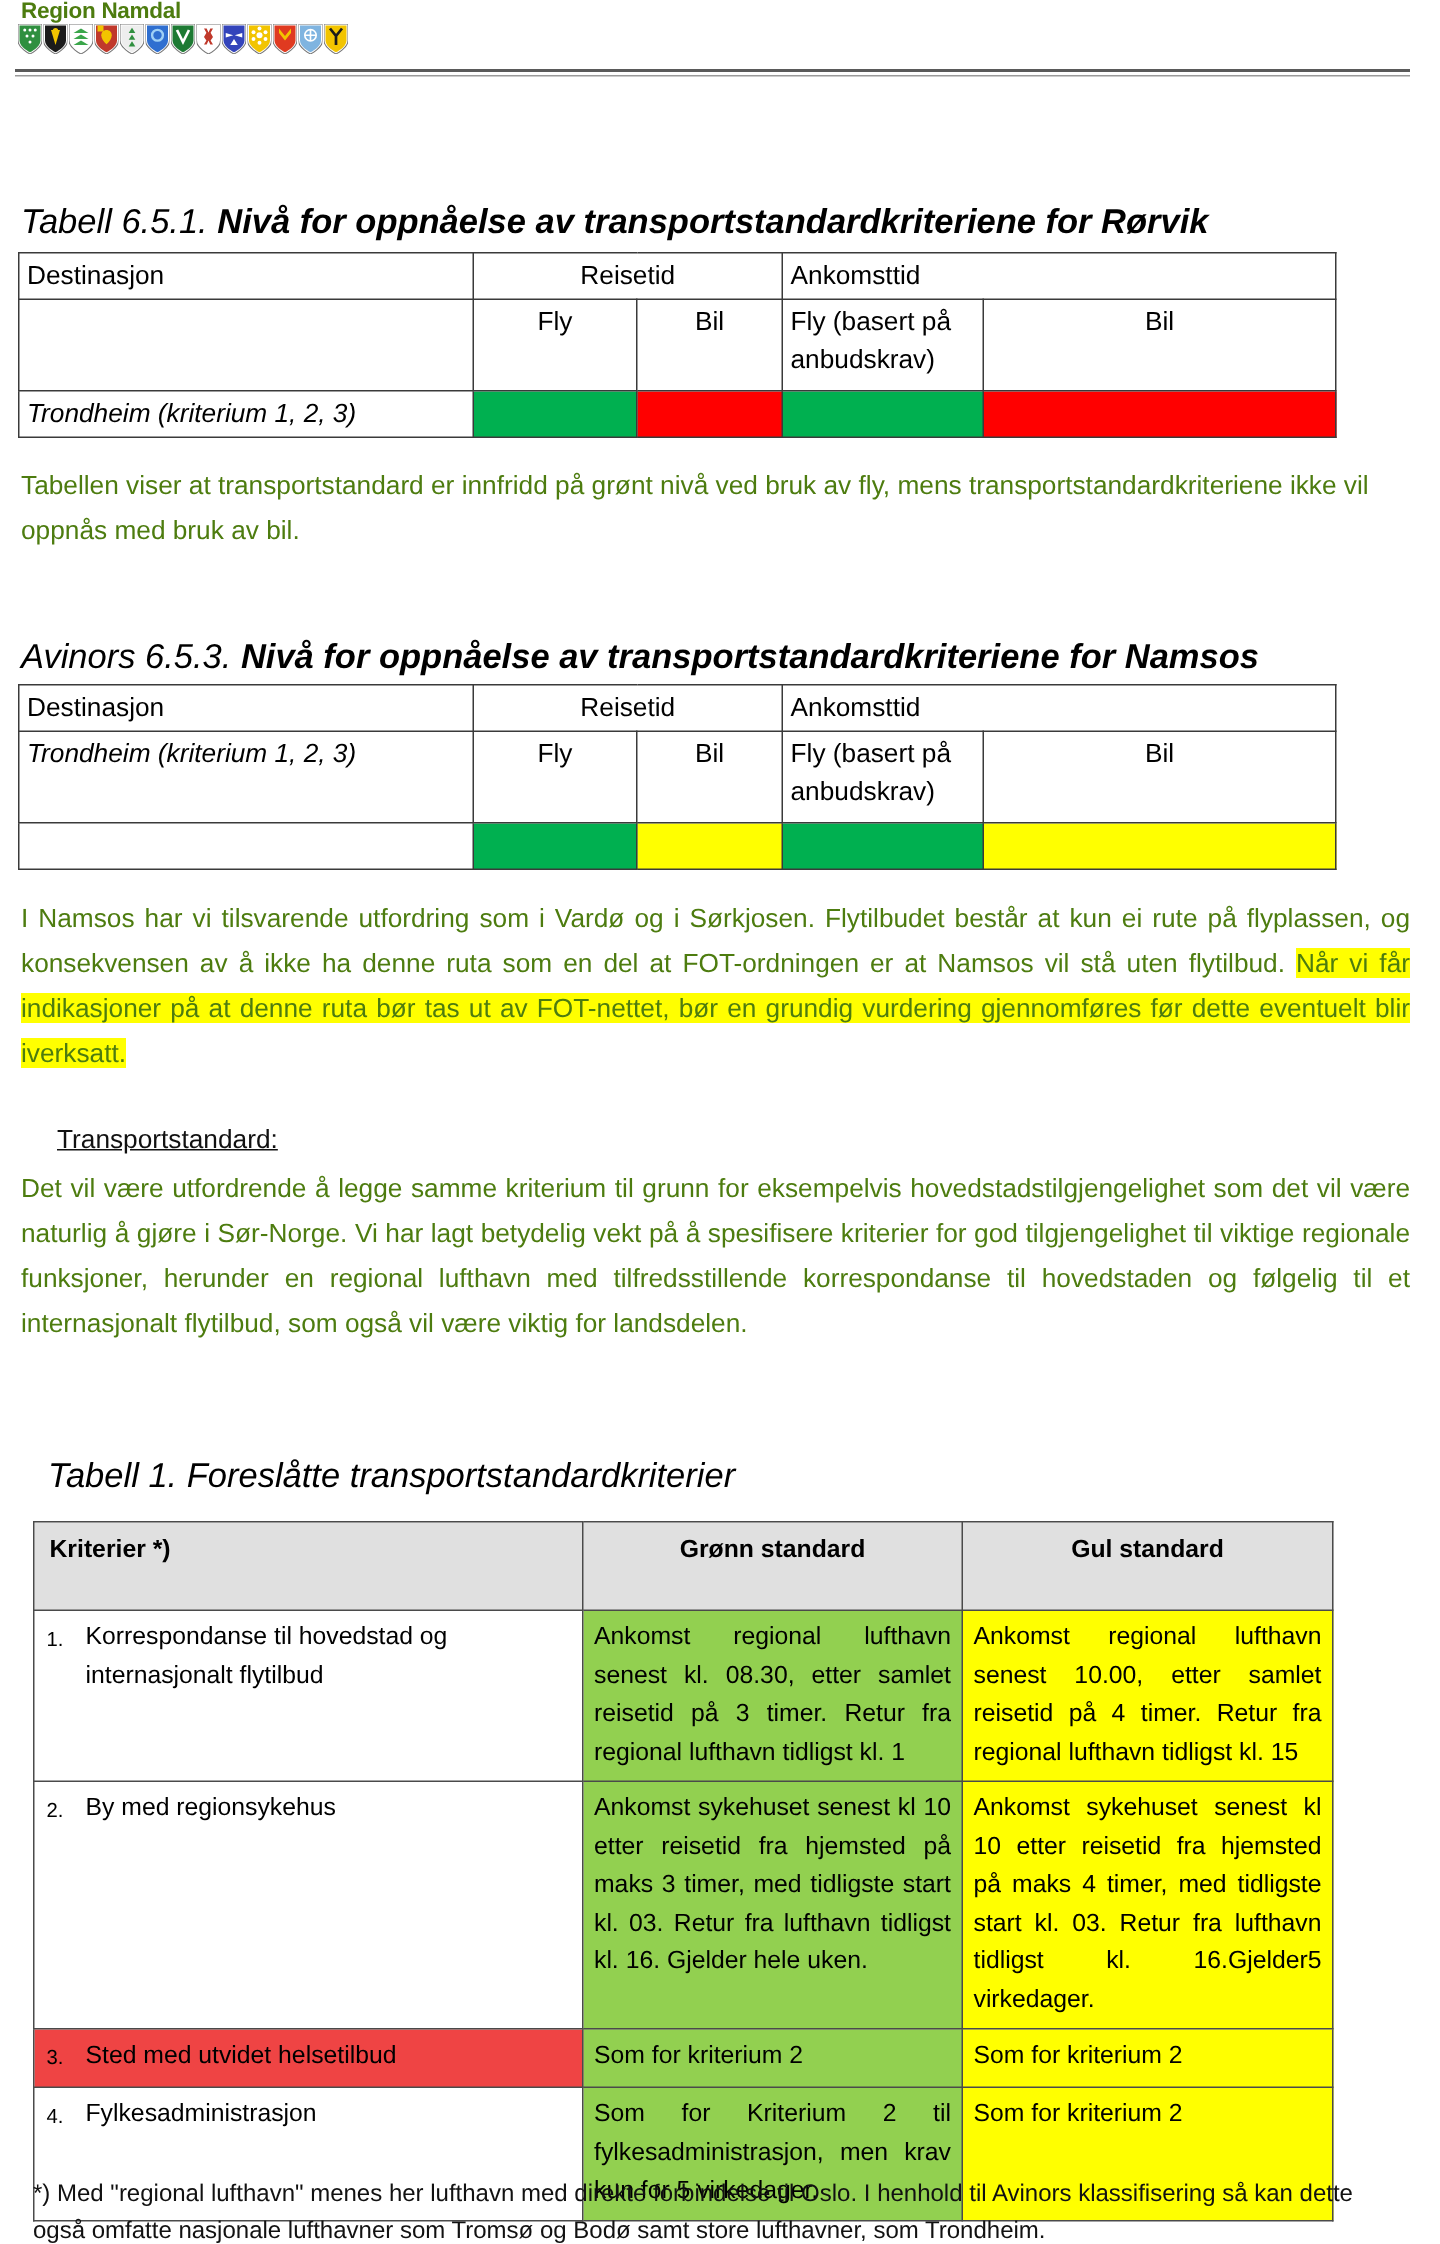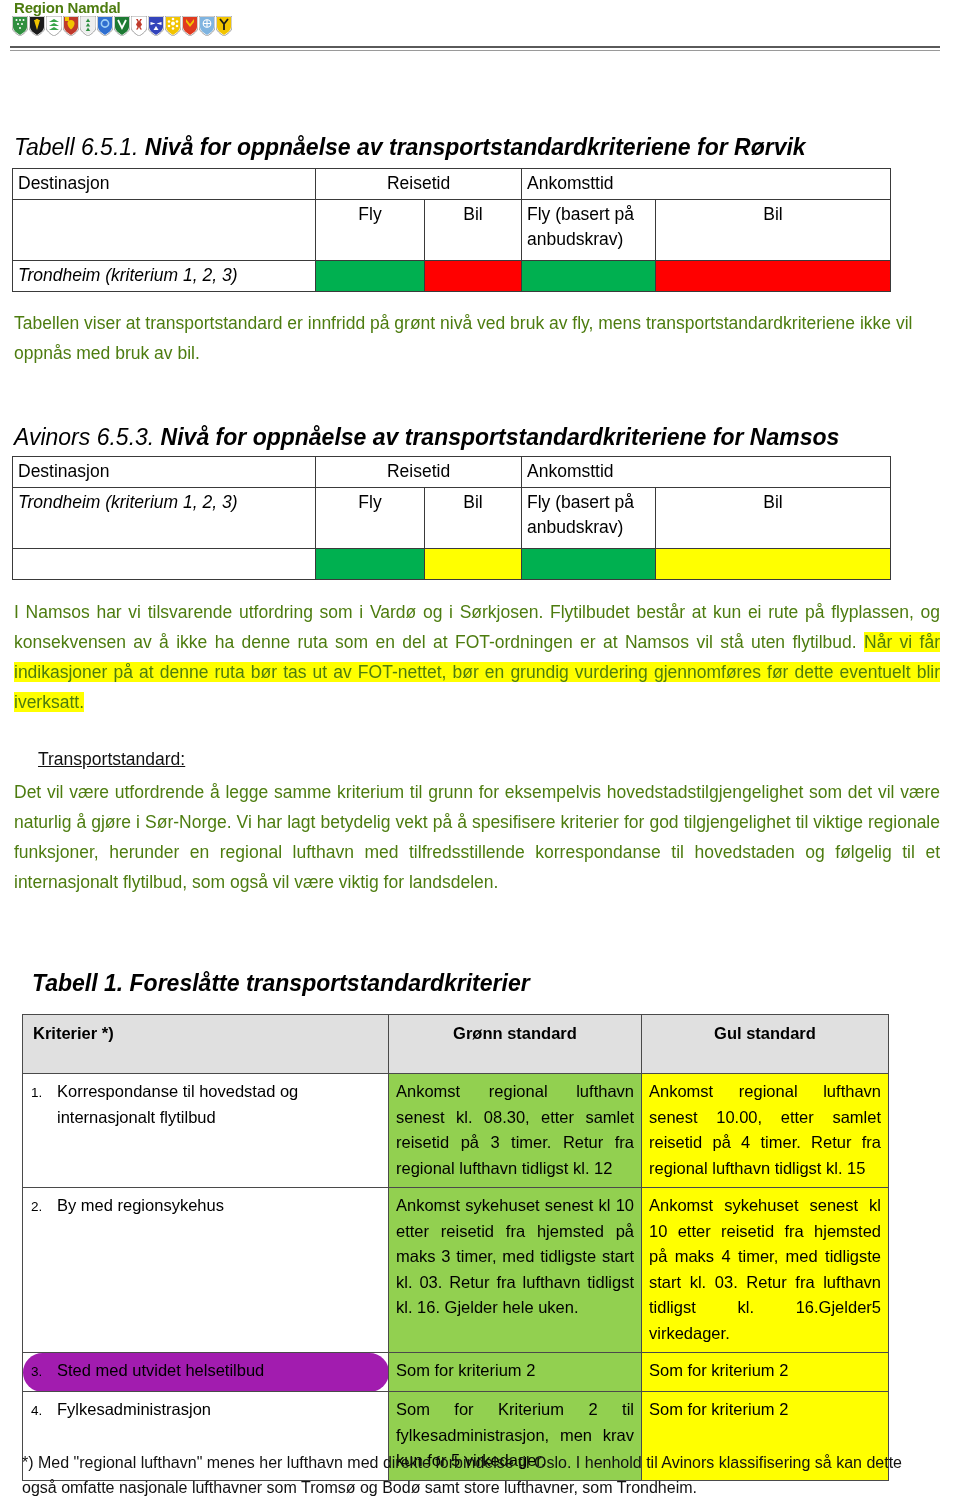--- a/index.html
+++ b/index.html
@@ -128,21 +128,20 @@
     background: #e0e0e0;
     font-weight: bold;
     height: 46px;
     vertical-align: top;
     padding-top: 6px;
   }
   .ctbl th.left { text-align: left; padding-left: 10px; }
   .ctbl td.crit {
     background: #ffffff;
     padding-left: 8px;
-    border-radius: 30px;
   }
   .ctbl td.val { text-align: justify; text-justify: inter-word; }
   .ctbl td.green { background: #92d050; }
   .ctbl td.yellow { background: #ffff00; }
   .crit-num {
     display: inline-block;
     width: 26px;
     font-size: 13.5px;
     vertical-align: top;
     line-height: 27px;
@@ -339,52 +338,52 @@
   </tbody>
 </table>
 
 <div class="para just" style="left:14px; top:597px; width:926px;">
   <span>I Namsos har vi tilsvarende utfordring som i Vardø og i Sørkjosen. Flytilbudet består at kun ei rute på flyplassen, og konsekvensen av å ikke ha denne ruta som en del at FOT-ordningen er at Namsos vil stå uten flytilbud. </span><span class="hl">Når vi får indikasjoner på at denne ruta bør tas ut av FOT-nettet, bør en grundig vurdering gjennomføres før dette eventuelt blir iverksatt.</span>
 </div>
 
 <div class="section-head" style="left:14px; top:748px;margin-left:24px;">Transportstandard:</div>
 <div class="para just" style="left:14px; top:777px; width:926px;">Det vil være utfordrende å legge samme kriterium til grunn for eksempelvis hovedstadstilgjengelighet som det vil være naturlig å gjøre i Sør-Norge. Vi har lagt betydelig vekt på å spesifisere kriterier for god tilgjengelighet til viktige regionale funksjoner, herunder en regional lufthavn med tilfredsstillende korrespondanse til hovedstaden og følgelig til et internasjonalt flytilbud, som også vil være viktig for landsdelen.</div>
 
-<div class="caption" style="left:32px; top:973px;font-weight:bold;">Tabell 1. Foreslåtte transportstandardkriterier</div>
+<div class="caption" style="left:32px; top:973px;">Tabell 1. Foreslåtte transportstandardkriterier</div>
 
 <table class="ctbl" style="left:22px; top:1014px; width:866px;">
   <colgroup>
     <col style="width:366px">
       <col style="width:253px">
       <col style="width:247px">
   </colgroup>
   <thead>
     <tr>
       <th class="left">Kriterier *)</th>
       <th>Grønn standard</th>
       <th>Gul standard</th>
     </tr>
   </thead>
   <tbody>
     <tr>
       <td class="crit">
         <span class="crit-num">1.</span><span class="crit-txt">Korrespondanse til hovedstad og internasjonalt flytilbud</span>
       </td>
-      <td class="val green">Ankomst regional lufthavn senest kl. 08.30, etter samlet reisetid på 3 timer. Retur fra regional lufthavn tidligst kl. 12</td>
+      <td class="val green">Ankomst regional lufthavn senest kl. 08.30, etter samlet reisetid på 3 timer. Retur fra regional lufthavn tidligst kl. 1</td>
       <td class="val yellow">Ankomst regional lufthavn senest 10.00, etter samlet reisetid på 4 timer. Retur fra regional lufthavn tidligst kl. 15</td>
     </tr>
     <tr>
       <td class="crit">
         <span class="crit-num">2.</span><span class="crit-txt">By med regionsykehus</span>
       </td>
       <td class="val green">Ankomst sykehuset senest kl 10 etter reisetid fra hjemsted på maks 3 timer, med tidligste start kl. 03. Retur fra lufthavn tidligst kl. 16. Gjelder hele uken.</td>
       <td class="val yellow">Ankomst sykehuset senest kl 10 etter reisetid fra hjemsted på maks 4 timer, med tidligste start kl. 03. Retur fra lufthavn tidligst kl. 16.Gjelder5 virkedager.</td>
     </tr>
     <tr>
-      <td class="crit" style="background:#a21caf">
+      <td class="crit" style="background:#ef4444">
         <span class="crit-num">3.</span><span class="crit-txt">Sted med utvidet helsetilbud</span>
       </td>
       <td class="green">Som for kriterium 2</td>
       <td class="yellow">Som for kriterium 2</td>
     </tr>
     <tr>
       <td class="crit">
         <span class="crit-num">4.</span><span class="crit-txt">Fylkesadministrasjon</span>
       </td>
       <td class="val green">Som for Kriterium 2 til fylkesadministrasjon, men krav kun for 5 virkedager.</td>

